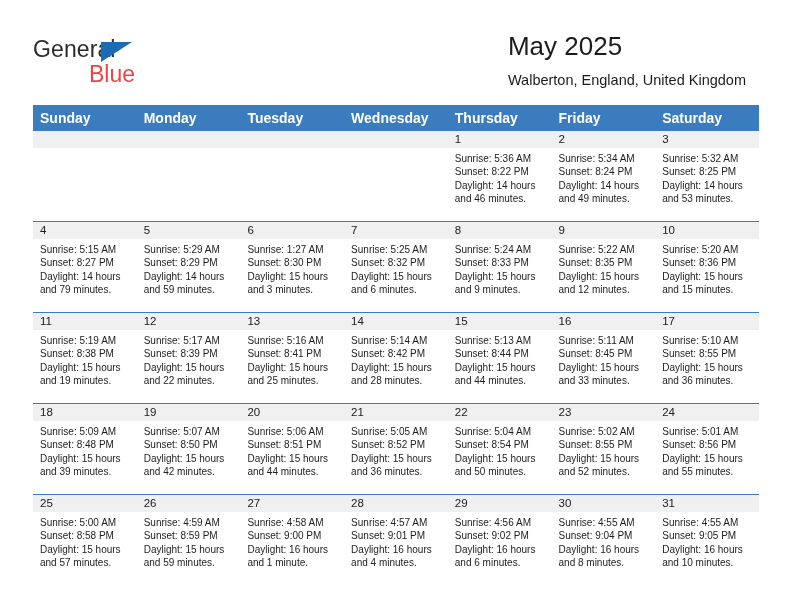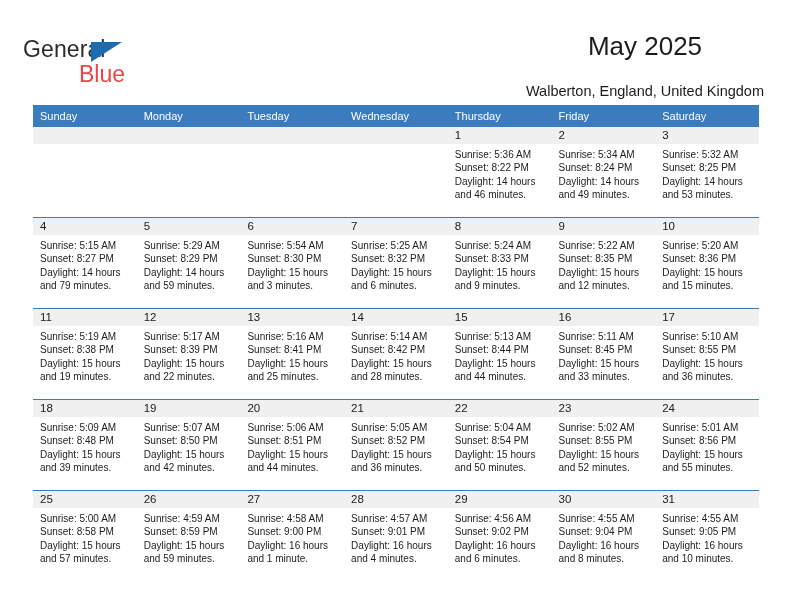--- a/index.html
+++ b/index.html
@@ -19,21 +19,21 @@
   
   .page-header {
     position: absolute;
     left: 0; top: 0;
     width: 792px;
     height: 100px;
   }
 
   .brand {
     position: absolute;
-    left: 23px;
+    left: 33px;
     top: 36px;
     width: 200px;
     height: 52px;
   }
   .brand-general {
     position: absolute;
     left: 0;
     top: 0;
     font-size: 23px;
     letter-spacing: 0.1px;
@@ -55,57 +55,57 @@
     left: 56px;
     top: 25px;
     font-size: 23px;
     color: #ef4444;
     line-height: 26px;
     text-align: right;
   }
 
   .title-block {
     position: absolute;
-    right: 28px;
+    right: 46px;
     top: 30px;
-    text-align: center;
+    text-align: left;
   }
   .cal-title {
     font-size: 26px;
     color: #1c1c1c;
     line-height: 32px;
     white-space: nowrap;
   }
   .cal-subtitle {
     font-size: 14.5px;
     color: #1c1c1c;
     line-height: 20px;
-    margin-top: 19px;
+    margin-top: 8px;
     white-space: nowrap;
   }
 
   
   .calendar {
     position: absolute;
     left: 33px;
     top: 105px;
     width: 726px;
   }
   .cal-table {
     border-collapse: collapse;
     table-layout: fixed;
     width: 726px;
   }
   .cal-table col { width: 103.71px; }
 
   thead th {
     background: #3a7cbe;
     color: #ffffff;
-    font-size: 11px;
-    font-weight: normal;
+    font-size: 14px;
+    font-weight: bold;
     text-align: left;
     padding: 5px 0 5px 7px;
     height: 12px;
     vertical-align: middle;
   }
 
   tbody tr.week-row > td {
     vertical-align: top;
     padding: 0;
     border-top: 1.3px solid #3a7cbe;
@@ -257,21 +257,21 @@
                 <div>Sunset: 8:29 PM</div>
                 <div>Daylight: 14 hours</div>
                 <div>and 59 minutes.</div>
               </div>
             </div>
           </td>
           <td>
             <div class="cell-inner">
               <div class="daynum-band">6</div>
               <div class="cell-body">
-                <div>Sunrise: 5:54 AM</div>
+                <div>Sunrise: 1:27 AM</div>
                 <div>Sunset: 8:30 PM</div>
                 <div>Daylight: 15 hours</div>
                 <div>and 3 minutes.</div>
               </div>
             </div>
           </td>
           <td>
             <div class="cell-inner">
               <div class="daynum-band">7</div>
               <div class="cell-body">

